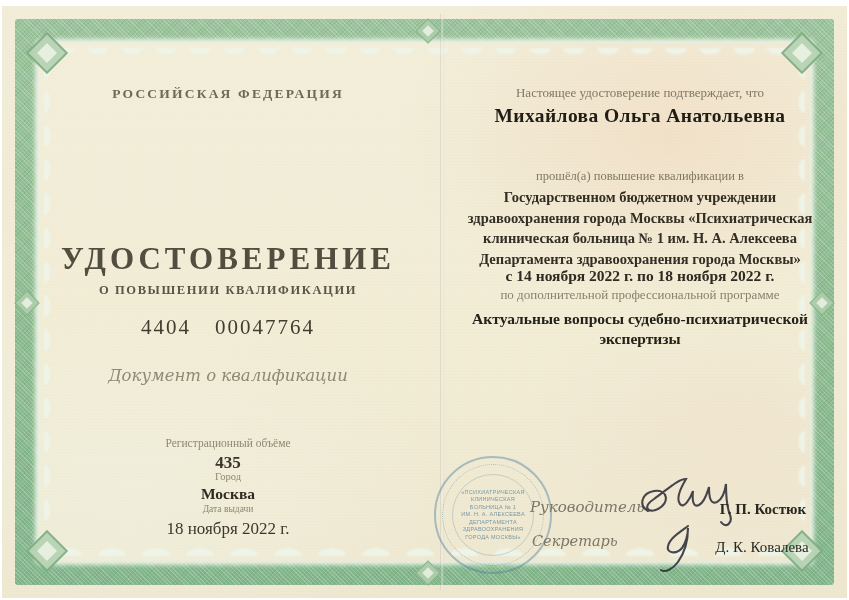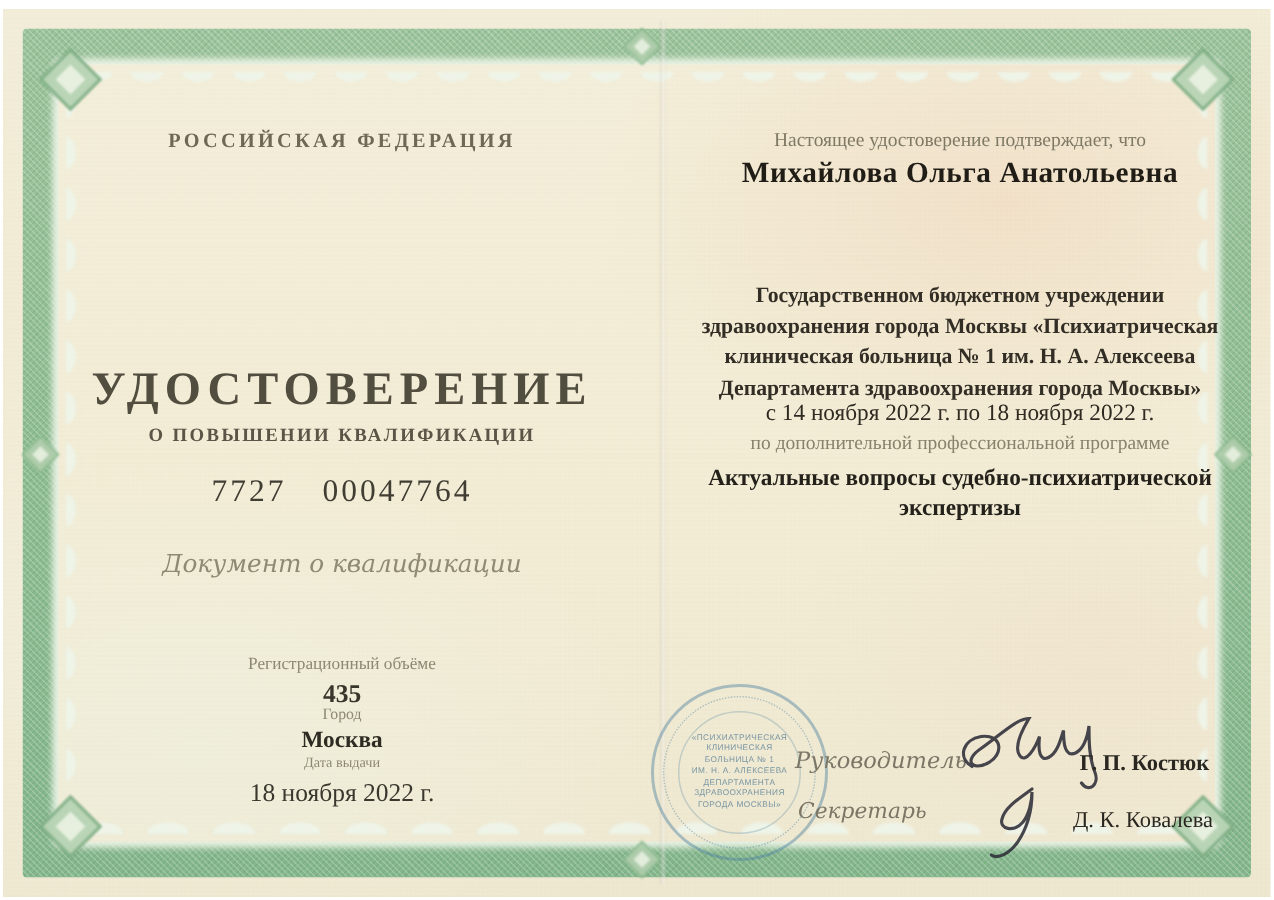--- a/index.html
+++ b/index.html
@@ -83,21 +83,21 @@
   .t-reglabel{top:431px;font-size:11.5px;}
   .t-regnum{top:447px;font-size:17px;font-weight:700;color:#38352b;}
   .t-citylabel{top:465px;font-size:10.5px;}
   .t-city{top:479px;font-size:15.5px;font-weight:700;color:#2e2b23;}
   .t-datelabel{top:498px;font-size:9.5px;filter:blur(.4px);}
   .t-issuedate{top:513px;font-size:17px;color:#3a372e;}
   .t-confirm{top:79px;font-size:13px;}
   .t-holder{top:99px;font-size:19.5px;font-weight:700;color:#201d16;letter-spacing:.4px;}
   .t-completed{top:163px;font-size:12.5px;}
   .t-inst{top:181px;font-size:14.5px;font-weight:600;color:#322e25;line-height:20.5px;}
-  .t-period{top:261px;font-size:15.5px;font-weight:400;color:#2e2a21;}
+  .t-period{top:261px;font-size:15.5px;font-weight:700;color:#2e2a21;}
   .t-proglabel{top:281px;font-size:13px;color:#87826c;filter:blur(.3px);}
   .t-progname{top:303px;font-size:15.5px;font-weight:700;color:#24211a;line-height:20px;}
   .t-volume{top:395px;font-size:14.5px;font-weight:600;color:#33302a;}
   .t-headlabel{left:528px;top:492px;width:100px;text-align:left;font-size:15px;font-style:italic;color:#7b7666;font-family:"DejaVu Serif",serif;filter:blur(.3px);}
   .t-headname{left:705px;top:495px;width:112px;font-size:15px;color:#2a2721;font-weight:600;}
   .t-seclabel{left:530px;top:527px;width:100px;text-align:left;font-size:14.5px;font-style:italic;color:#7b7666;font-family:"DejaVu Serif",serif;filter:blur(.3px);}
   .t-secname{left:700px;top:533px;width:120px;font-size:15px;color:#2a2721;font-weight:400;}
   
   .stamp{
     position:absolute;left:432px;top:450px;width:114px;height:114px;border-radius:50%;
@@ -161,33 +161,34 @@
   <div class="dia dia-sm" style="right:16px;top:288px;">
       <div class="in"></div>
     </div>
 
   <div class="fold"></div>
 
   <div class="tb lcol t-country">РОССИЙСКАЯ ФЕДЕРАЦИЯ</div>
   <div class="tb lcol t-doctitle">УДОСТОВЕРЕНИЕ</div>
   <div class="tb lcol t-docsub">О ПОВЫШЕНИИ КВАЛИФИКАЦИИ</div>
   <div class="tb lcol t-serial">
-    <span>7727</span>
+    <span>4404</span>
     <span>00047764</span>
   </div>
   <div class="tb lcol t-dockind">Документ о квалификации</div>
   <div class="tb lcol t-reglabel label-sm">Регистрационный объёме</div>
   <div class="tb lcol t-regnum">435</div>
   <div class="tb lcol t-citylabel label-sm">Город</div>
   <div class="tb lcol t-city">Москва</div>
   <div class="tb lcol t-datelabel label-sm">Дата выдачи</div>
   <div class="tb lcol t-issuedate">18 ноября 2022 г.</div>
 
   <div class="tb rcol t-confirm faded">Настоящее удостоверение подтверждает, что</div>
   <div class="tb rcol t-holder">Михайлова Ольга Анатольевна</div>
+  <div class="tb rcol t-completed faded">прошёл(а) повышение квалификации в</div>
   <div class="tb rcol t-inst">
     <div>Государственном бюджетном учреждении</div>
     <div>здравоохранения города Москвы «Психиатрическая</div>
     <div>клиническая больница № 1 им. Н. А. Алексеева</div>
     <div>Департамента здравоохранения города Москвы»</div>
   </div>
   <div class="tb rcol t-period">с 14 ноября 2022 г. по 18 ноября 2022 г.</div>
   <div class="tb rcol t-proglabel">по дополнительной профессиональной программе</div>
   <div class="tb rcol t-progname">Актуальные вопросы судебно-психиатрической экспертизы</div>
 

